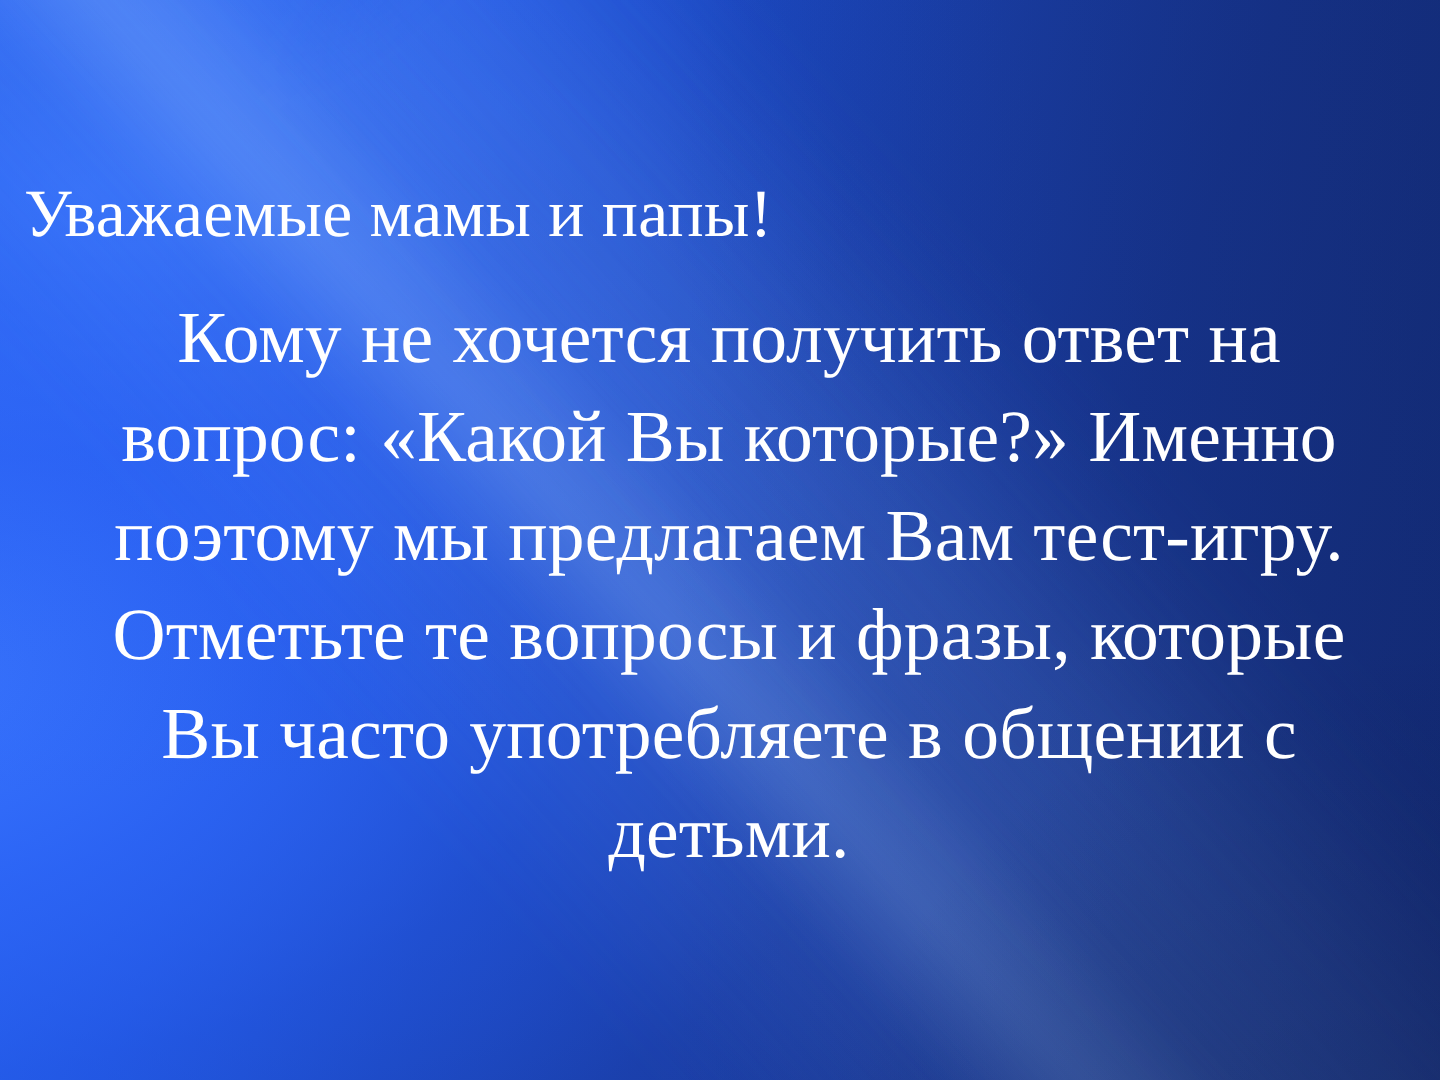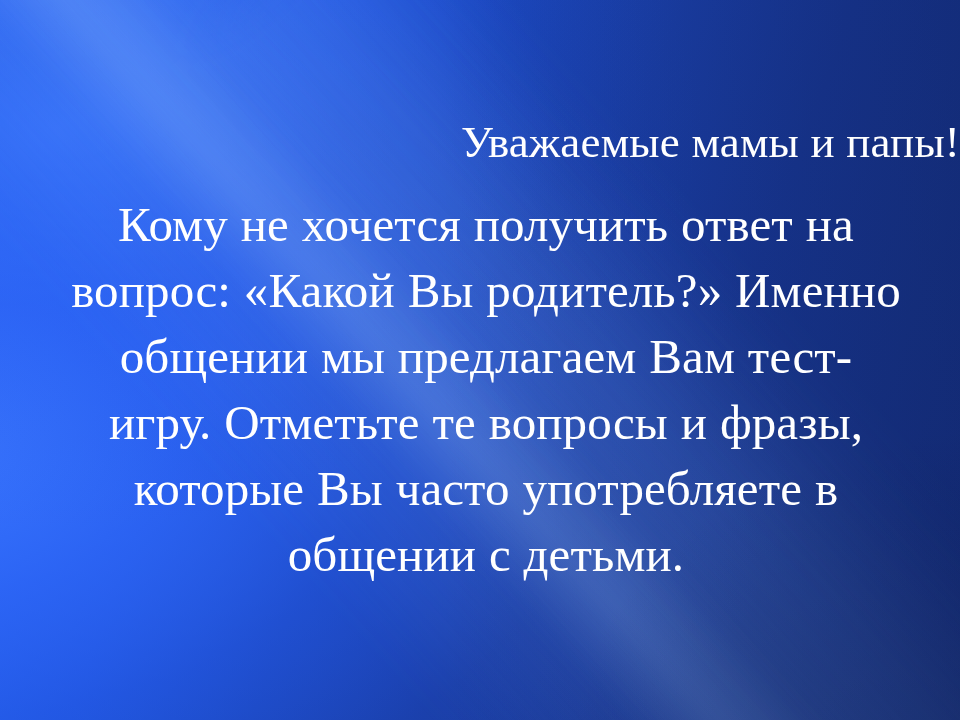--- a/index.html
+++ b/index.html
@@ -142,21 +142,21 @@
     position: absolute;
     inset: 0;
     z-index: 5;
   }
 
   .title-block {
     position: absolute;
     left: 16px;
     right: 0;
     top: 116px;
-    text-align: right;
+    text-align: left;
   }
 
   .slide-title {
     margin: 0;
     font-family: "Liberation Serif", "DejaVu Serif", serif;
     font-weight: normal;
     font-size: 45px;
     line-height: 52px;
     color: #ffffff;
     letter-spacing: 0.2px;
@@ -195,17 +195,17 @@
   <div class="bg-right-shade"></div>
   <div class="bg-corner-shade"></div>
 
   <div class="content">
 
     <div class="title-block">
       <h1 class="slide-title">Уважаемые мамы и папы!</h1>
     </div>
 
     <div class="body-block">
-      <p class="slide-body">Кому не хочется получить ответ на вопрос: «Какой Вы родитель?» Именно общении мы предлагаем Вам тест-игру. Отметьте те вопросы и фразы, которые Вы часто употребляете в общении с детьми.</p>
+      <p class="slide-body">Кому не хочется получить ответ на вопрос: «Какой Вы которые?» Именно поэтому мы предлагаем Вам тест-игру. Отметьте те вопросы и фразы, которые Вы часто употребляете в общении с детьми.</p>
     </div>
 
   </div>
 </div>
 
 </body></html>

